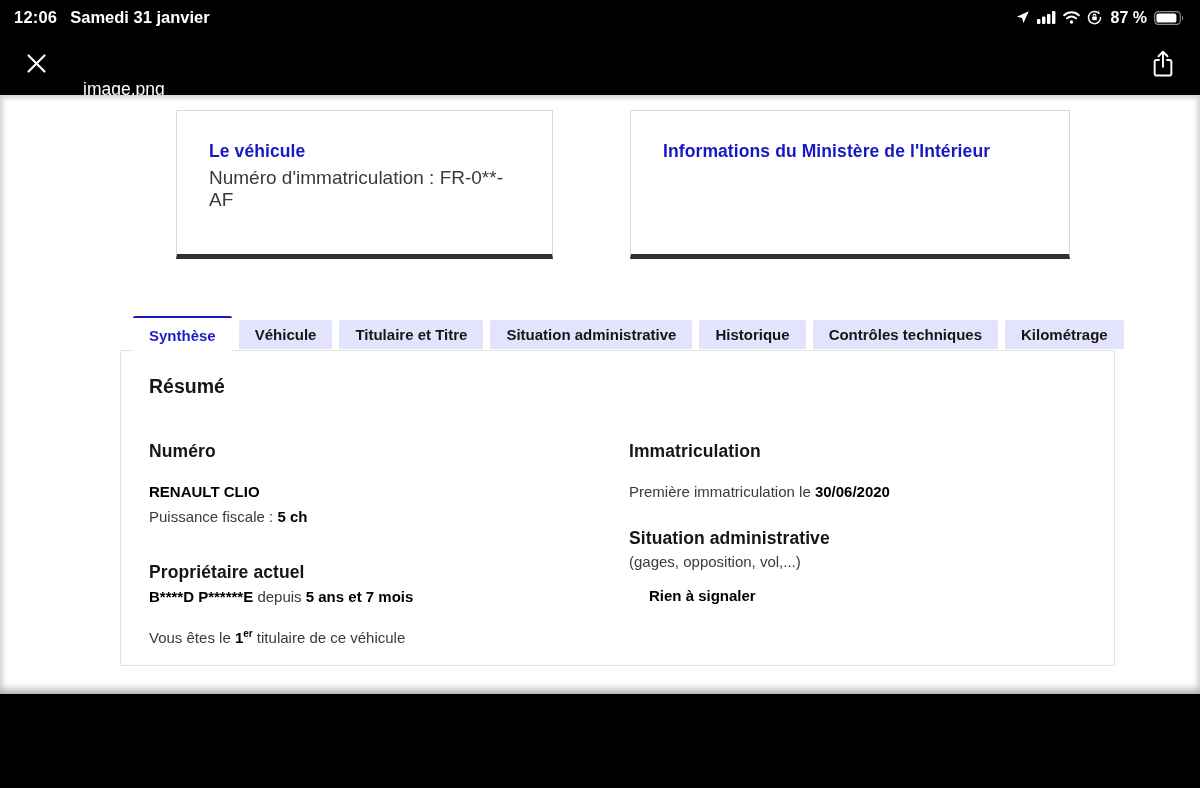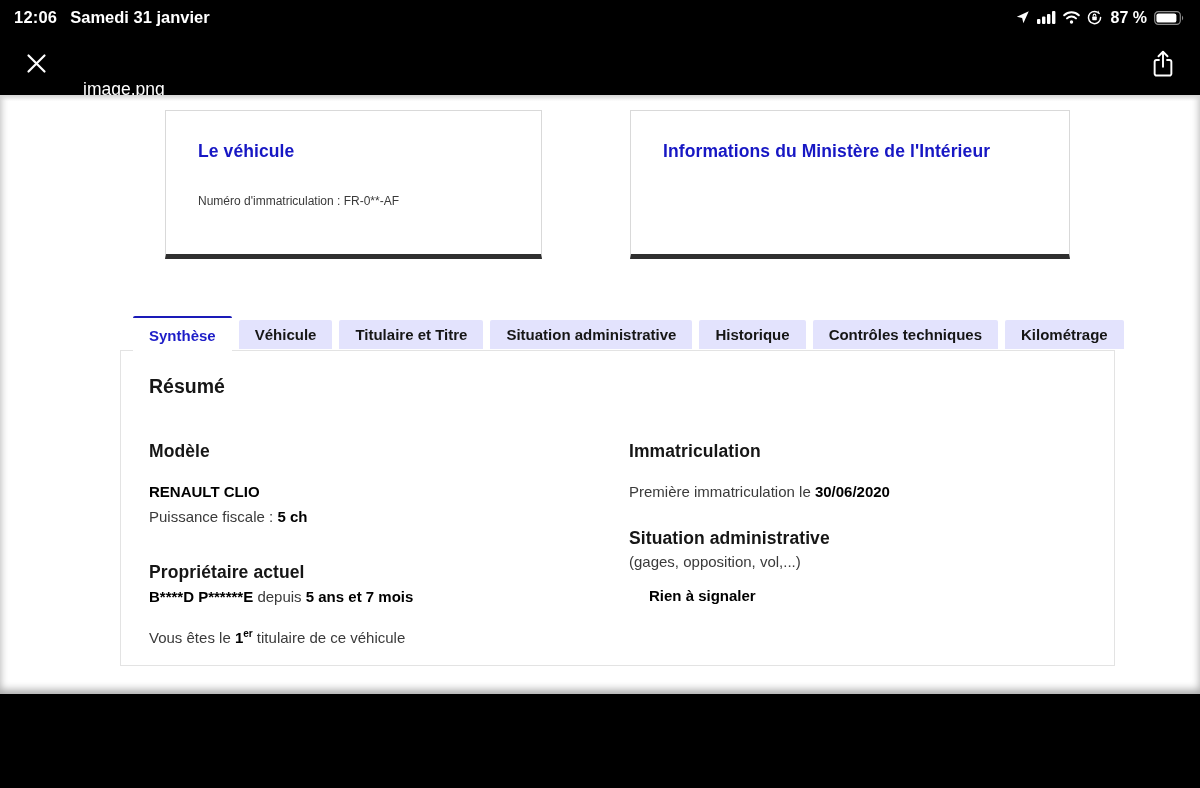--- a/index.html
+++ b/index.html
@@ -21,24 +21,24 @@
   .tb-title { font-size:17.5px; font-weight:400; color:#fff; margin-left:32px; flex:1;margin-top:48px; }
   .tb-share { background:none; border:none; cursor:pointer; padding:2px; display:flex; }
 
   
   .image-area { position:absolute; top:95px; left:0; width:1200px; height:599px; background:#fff; box-shadow:0 -4px 8px rgba(0,0,0,.35) inset; }
   .image-area::before { content:""; position:absolute; top:0; left:0; right:0; height:6px; background:linear-gradient(#d6d6d6, rgba(255,255,255,0)); }
 
   
   .cards { position:absolute; top:15px; left:0; width:100%; }
   .card { position:absolute; top:0; height:149px; background:#fff; border:1px solid #d9d9d9; border-bottom:5px solid #2f2f2f; padding:30px 30px 0 32px; }
-  .card1 { left:165px; width:377px; }
+  .card1 { left:176px; width:377px; }
   .card2 { left:630px; width:440px; }
   .card-title { color:#1717c4; font-size:17.5px; font-weight:700; letter-spacing:.1px; }
-  .card-sub { margin-top:32px; color:#3a3a3a; font-size:12px; }
+  .card-sub { margin-top:5px; color:#3a3a3a; font-size:19px; }
 
   
   .tabs { position:absolute; left:120px; top:221px; display:flex; align-items:flex-end; gap:7px; padding-left:13px; z-index:2; }
   .tab { border:none; cursor:pointer; font-family:"Liberation Sans", sans-serif; font-size:15px; font-weight:700; padding:0 16px; height:29px; margin-bottom:2px; background:#e3e3fd; color:#161616; border-radius:2px 2px 0 0; white-space:nowrap; }
   .tab.active { background:#fff; color:#1d1dc8; height:36px; margin-bottom:-1px; border-top:2.5px solid #1a1ab8; }
 
   
   .panel { position:absolute; left:120px; top:255px; width:995px; height:316px; background:#fff; border:1px solid #e3e3e3; z-index:1; }
   .panel-title { position:absolute; top:24px; left:28px; font-size:19.5px; font-weight:700; color:#161616; }
   .cols { position:absolute; top:90px; left:28px; right:20px; display:flex; }
@@ -148,21 +148,21 @@
       <button class="tab">Historique</button>
       <button class="tab">Contrôles techniques</button>
       <button class="tab">Kilométrage</button>
     </div>
 
     <div class="panel">
       <div class="panel-title">Résumé</div>
 
       <div class="cols">
         <div class="col-left">
-          <div class="sec-h">Modèle</div>
+          <div class="sec-h">Numéro</div>
           <div class="line model-name">
             <span class="blue-strong">RENAULT CLIO</span>
           </div>
           <div class="line power-line">
             <span>Puissance fiscale : </span><span class="blue-strong">5 ch</span>
           </div>
 
           <div class="sec-h owner-h">Propriétaire actuel</div>
           <div class="line owner-line">
             <span class="blue-strong">B****D P******E</span><span> depuis </span><span class="blue-strong">5 ans et 7 mois</span>

